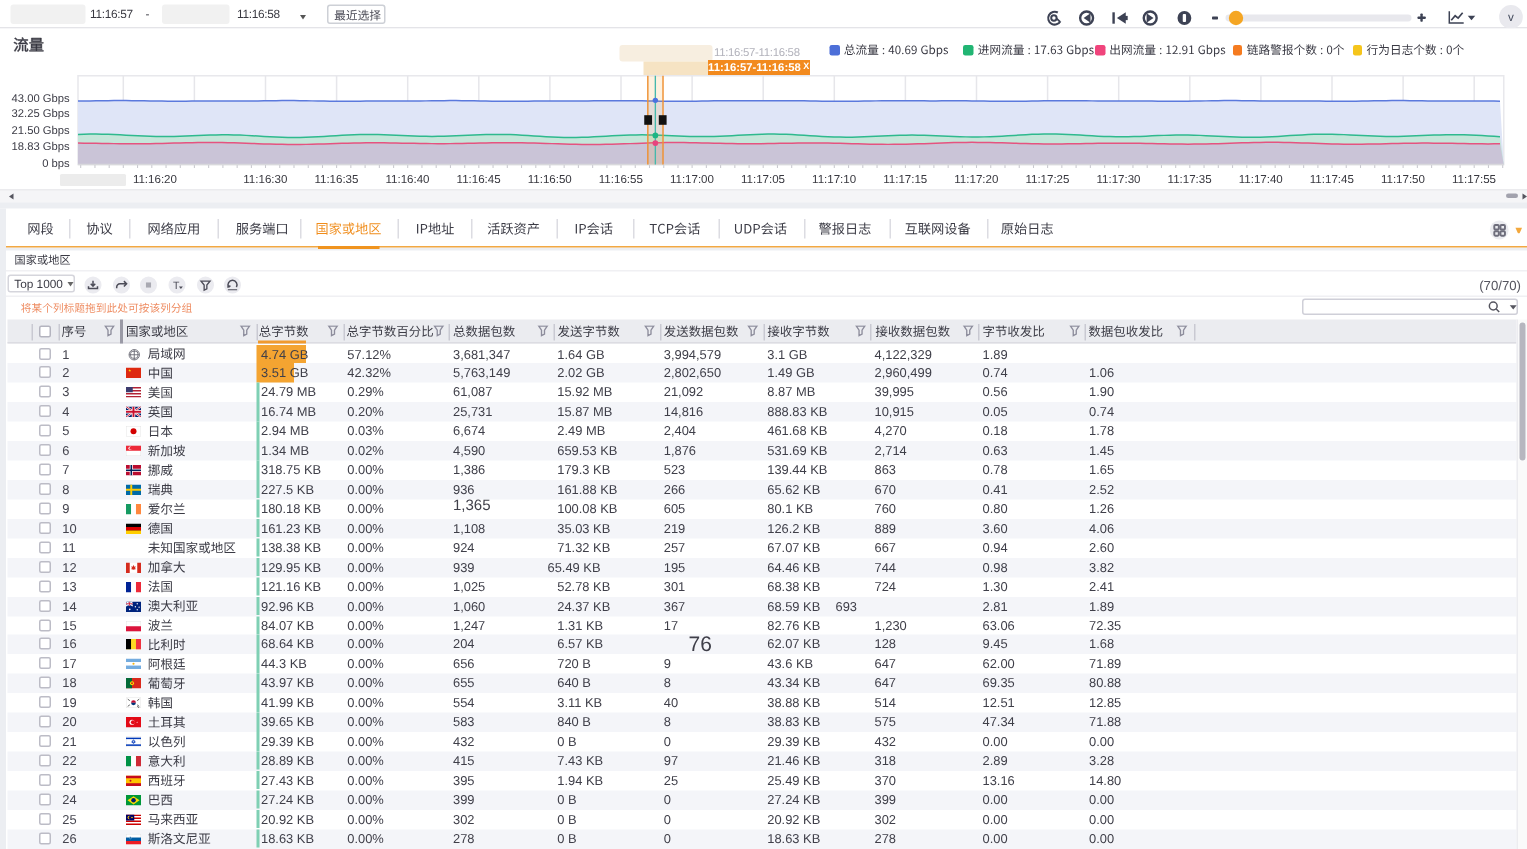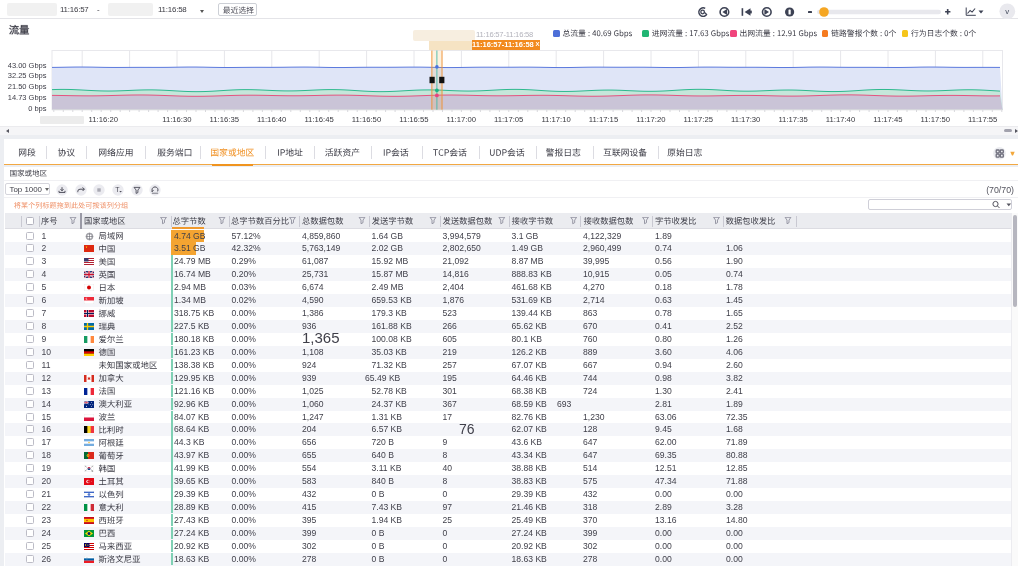--- a/index.html
+++ b/index.html
@@ -185,21 +185,21 @@
       <line x1="436.9" y1="50.5" x2="436.9" y2="109.7" stroke="#45b8ac" stroke-width="0.9"></line>
       <circle cx="436.9" cy="66.9" r="1.8" fill="#4a72e0"></circle>
       <circle cx="436.9" cy="90.3" r="1.9" fill="#1db584"></circle>
       <circle cx="436.9" cy="95.4" r="1.9" fill="#e8447e"></circle>
       <rect x="429.5" y="76.8" width="5.2" height="6.4" fill="#111"></rect>
       <rect x="439.2" y="76.8" width="5.2" height="6.4" fill="#111"></rect>
     </svg>
     <div style="position:absolute;left:0;top:60.5px;width:46.5px;text-align:right;font-size:7.5px;color:#3c3c46;line-height:9px">43.00 Gbps</div>
     <div style="position:absolute;left:0;top:71.3px;width:46.5px;text-align:right;font-size:7.5px;color:#3c3c46;line-height:9px">32.25 Gbps</div>
     <div style="position:absolute;left:0;top:82.1px;width:46.5px;text-align:right;font-size:7.5px;color:#3c3c46;line-height:9px">21.50 Gbps</div>
-    <div style="position:absolute;left:0;top:92.9px;width:46.5px;text-align:right;font-size:7.5px;color:#3c3c46;line-height:9px">14.73 Gbps</div>
+    <div style="position:absolute;left:0;top:92.9px;width:46.5px;text-align:right;font-size:7.5px;color:#3c3c46;line-height:9px">18.83 Gbps</div>
     <div style="position:absolute;left:0;top:103.7px;width:46.5px;text-align:right;font-size:7.5px;color:#3c3c46;line-height:9px">0 bps</div>
     <div style="position:absolute;left:40px;top:115.5px;width:44.3px;height:8px;background:#ececec;border-radius:1px"></div>
     <div style="position:absolute;left:88.6px;top:114.5px;width:30px;font-size:7.7px;color:#38383f;line-height:9px">11:16:20</div>
     <div style="position:absolute;left:176.9px;top:114.5px;width:36px;margin-left:-18px;text-align:center;font-size:7.7px;color:#38383f;line-height:9px">11:16:30</div>
     <div style="position:absolute;left:224.3px;top:114.5px;width:36px;margin-left:-18px;text-align:center;font-size:7.7px;color:#38383f;line-height:9px">11:16:35</div>
     <div style="position:absolute;left:271.7px;top:114.5px;width:36px;margin-left:-18px;text-align:center;font-size:7.7px;color:#38383f;line-height:9px">11:16:40</div>
     <div style="position:absolute;left:319.1px;top:114.5px;width:36px;margin-left:-18px;text-align:center;font-size:7.7px;color:#38383f;line-height:9px">11:16:45</div>
     <div style="position:absolute;left:366.5px;top:114.5px;width:36px;margin-left:-18px;text-align:center;font-size:7.7px;color:#38383f;line-height:9px">11:16:50</div>
     <div style="position:absolute;left:413.9px;top:114.5px;width:36px;margin-left:-18px;text-align:center;font-size:7.7px;color:#38383f;line-height:9px">11:16:55</div>
     <div style="position:absolute;left:461.3px;top:114.5px;width:36px;margin-left:-18px;text-align:center;font-size:7.7px;color:#38383f;line-height:9px">11:17:00</div>
@@ -339,21 +339,21 @@
     <svg style="position:absolute;left:83.5px;top:230.5px" width="11" height="11" viewBox="0 0 20 14">
       <g fill="none" stroke="#6a6a75" stroke-width="1.1">
         <circle cx="10" cy="7" r="6.3"></circle>
         <rect x="5.6" y="2.8" width="8.8" height="8.4" rx="2.8"></rect>
         <path d="M10 0.7 V13.3 M3.7 7 H16.3"></path>
       </g>
     </svg>
     <div style="position:absolute;left:171.3px;top:229.5px;width:33px;height:12.43px;background:#f4a431"></div>
     <div style="position:absolute;left:174px;top:229.5px;font-size:8.6px;color:#3f3f49;line-height:12.93px;white-space:nowrap">4.74 GB</div>
     <div style="position:absolute;left:231.5px;top:229.5px;font-size:8.6px;color:#3f3f49;line-height:12.93px;white-space:nowrap">57.12%</div>
-    <div style="position:absolute;left:302px;top:229.5px;font-size:8.6px;color:#3f3f49;line-height:12.93px;white-space:nowrap">4,859,860</div>
+    <div style="position:absolute;left:302px;top:229.5px;font-size:8.6px;color:#3f3f49;line-height:12.93px;white-space:nowrap">3,681,347</div>
     <div style="position:absolute;left:371.5px;top:229.5px;font-size:8.6px;color:#3f3f49;line-height:12.93px;white-space:nowrap">1.64 GB</div>
     <div style="position:absolute;left:442.5px;top:229.5px;font-size:8.6px;color:#3f3f49;line-height:12.93px;white-space:nowrap">3,994,579</div>
     <div style="position:absolute;left:511.5px;top:229.5px;font-size:8.6px;color:#3f3f49;line-height:12.93px;white-space:nowrap">3.1 GB</div>
     <div style="position:absolute;left:583px;top:229.5px;font-size:8.6px;color:#3f3f49;line-height:12.93px;white-space:nowrap">4,122,329</div>
     <div style="position:absolute;left:655px;top:229.5px;font-size:8.6px;color:#3f3f49;line-height:12.93px;white-space:nowrap">1.89</div>
     <div style="position:absolute;left:726px;top:241px;font-size:8.6px;color:#3f3f49;line-height:12.93px;white-space:nowrap">1.03</div>
     <div style="position:absolute;left:5px;top:242.43px;width:1006px;height:12.93px;background:#f4f5f9"></div>
     <div style="position:absolute;left:26px;top:244.43px;width:8px;height:8px;border:1px solid #bcbcc6;border-radius:1.5px;background:#fff"></div>
     <div style="position:absolute;left:41.5px;top:242.43px;font-size:8.6px;color:#45454f;line-height:12.93px">2</div>
     <svg style="position:absolute;left:84px;top:245.43px" width="10" height="7" viewBox="0 0 20 14" preserveAspectRatio="none">
@@ -484,21 +484,21 @@
     <div style="position:absolute;left:26px;top:334.94px;width:8px;height:8px;border:1px solid #bcbcc6;border-radius:1.5px;background:#fff"></div>
     <div style="position:absolute;left:41.5px;top:332.94px;font-size:8.6px;color:#45454f;line-height:12.93px">9</div>
     <svg style="position:absolute;left:84px;top:335.94px" width="10" height="7" viewBox="0 0 20 14" preserveAspectRatio="none">
       <rect width="20" height="14" fill="#fff"></rect>
       <rect width="6.7" height="14" fill="#169b62"></rect>
       <rect x="13.3" width="6.7" height="14" fill="#ff883e"></rect>
     </svg>
     <div style="position:absolute;left:171.3px;top:332.94px;width:1.6px;height:12.43px;background:#7fd0b4"></div>
     <div style="position:absolute;left:174px;top:332.94px;font-size:8.6px;color:#3f3f49;line-height:12.93px;white-space:nowrap">180.18 KB</div>
     <div style="position:absolute;left:231.5px;top:332.94px;font-size:8.6px;color:#3f3f49;line-height:12.93px;white-space:nowrap">0.00%</div>
-    <div style="position:absolute;left:302px;top:332px;font-size:15px;color:#3f3f49;line-height:12.93px;white-space:nowrap">1,365</div>
+    <div style="position:absolute;left:302px;top:332px;font-size:10px;color:#3f3f49;line-height:12.93px;white-space:nowrap">1,365</div>
     <div style="position:absolute;left:371.5px;top:332.94px;font-size:8.6px;color:#3f3f49;line-height:12.93px;white-space:nowrap">100.08 KB</div>
     <div style="position:absolute;left:442.5px;top:332.94px;font-size:8.6px;color:#3f3f49;line-height:12.93px;white-space:nowrap">605</div>
     <div style="position:absolute;left:511.5px;top:332.94px;font-size:8.6px;color:#3f3f49;line-height:12.93px;white-space:nowrap">80.1 KB</div>
     <div style="position:absolute;left:583px;top:332.94px;font-size:8.6px;color:#3f3f49;line-height:12.93px;white-space:nowrap">760</div>
     <div style="position:absolute;left:655px;top:332.94px;font-size:8.6px;color:#3f3f49;line-height:12.93px;white-space:nowrap">0.80</div>
     <div style="position:absolute;left:726px;top:332.94px;font-size:8.6px;color:#3f3f49;line-height:12.93px;white-space:nowrap">1.26</div>
     <div style="position:absolute;left:5px;top:345.87px;width:1006px;height:12.93px;background:#f4f5f9"></div>
     <div style="position:absolute;left:26px;top:347.87px;width:8px;height:8px;border:1px solid #bcbcc6;border-radius:1.5px;background:#fff"></div>
     <div style="position:absolute;left:41.5px;top:345.87px;font-size:8.6px;color:#45454f;line-height:12.93px">10</div>
     <svg style="position:absolute;left:84px;top:348.87px" width="10" height="7" viewBox="0 0 20 14" preserveAspectRatio="none">

